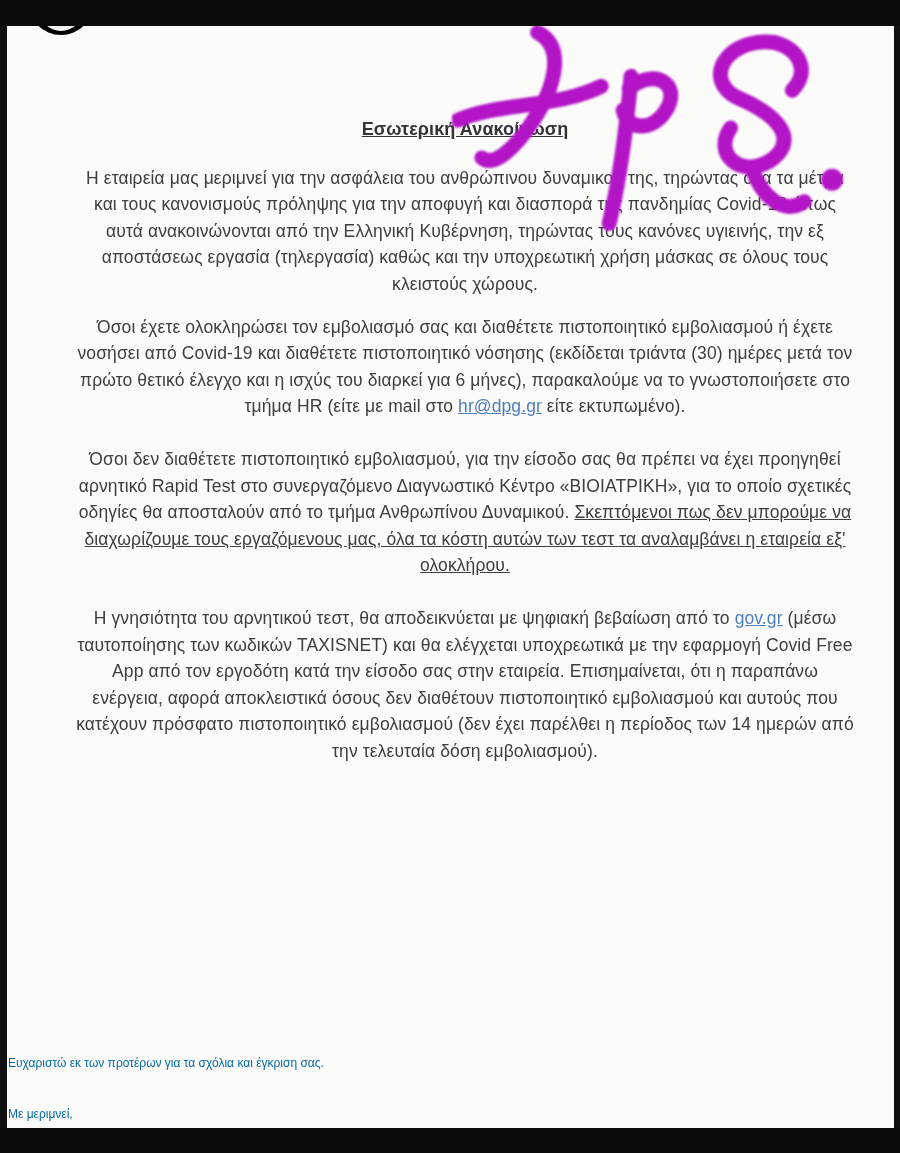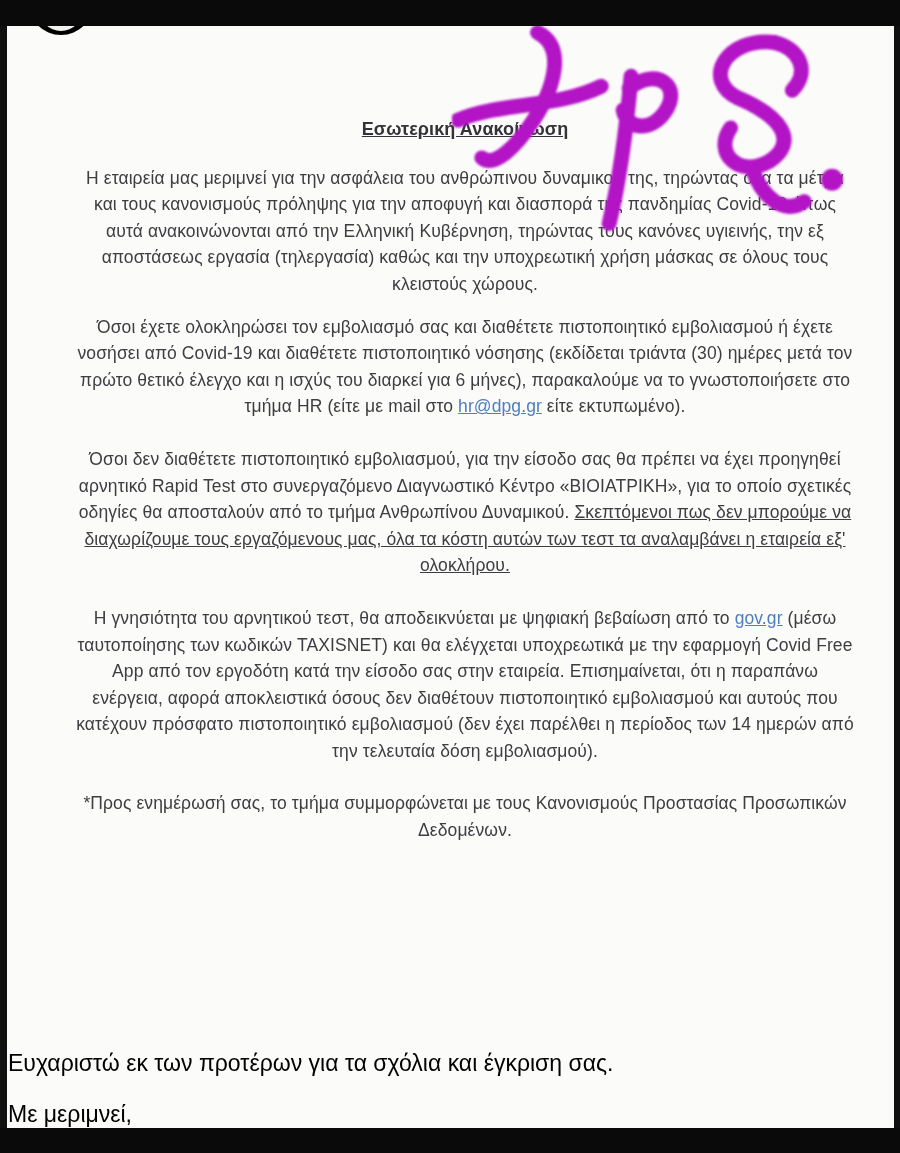--- a/index.html
+++ b/index.html
@@ -77,22 +77,22 @@
   .para { margin: 16px; }
   .para.gap { margin-top: 26px; }
   .seg-normal { }
   .seg-underline { text-decoration: underline; }
   a.seg-link {
     color: #4d7ec0;
     cursor: pointer;
   }
   .closing {
     position: absolute; left: 8px; top: 1050px;
-    color: #000000;
-    font-size: 23px;
+    color: #0369a1;
+    font-size: 12px;
     line-height: 26.6px;
     filter: blur(0.45px);
     z-index: 1;
   }
   .closing p { margin: 0; }
   .closing .regards { margin-top: 24px; }
 </style>
 </head>
 <body>
 
@@ -120,21 +120,20 @@
     <circle cx="382" cy="160" r="11" fill="#b315c6"></circle>
   </svg>
 
   <div class="content">
     <h1 class="heading">Εσωτερική Ανακοίνωση</h1>
     <div>
         <p class="para"><span class="seg-normal">Η εταιρεία μας μεριμνεί για την ασφάλεια του ανθρώπινου δυναμικού της, τηρώντας όλα τα μέτρα και τους κανονισμούς πρόληψης για την αποφυγή και διασπορά της πανδημίας Covid-19 όπως αυτά ανακοινώνονται από την Ελληνική Κυβέρνηση, τηρώντας τους κανόνες υγιεινής, την εξ αποστάσεως εργασία (τηλεργασία) καθώς και την υποχρεωτική χρήση μάσκας σε όλους τους κλειστούς χώρους.</span></p>
         <p class="para"><span class="seg-normal">Όσοι έχετε ολοκληρώσει τον εμβολιασμό σας και διαθέτετε πιστοποιητικό εμβολιασμού ή έχετε νοσήσει από Covid-19 και διαθέτετε πιστοποιητικό νόσησης (εκδίδεται τριάντα (30) ημέρες μετά τον πρώτο θετικό έλεγχο και η ισχύς του διαρκεί για 6 μήνες), παρακαλούμε να το γνωστοποιήσετε στο τμήμα HR (είτε με mail στο </span><a class="seg-link" href="#">hr@dpg.gr</a><span class="seg-normal"> είτε εκτυπωμένο).</span></p>
         <p class="para gap"><span class="seg-normal">Όσοι δεν διαθέτετε πιστοποιητικό εμβολιασμού, για την είσοδο σας θα πρέπει να έχει προηγηθεί αρνητικό Rapid Test στο συνεργαζόμενο Διαγνωστικό Κέντρο «ΒΙΟΙΑΤΡΙΚΗ», για το οποίο σχετικές οδηγίες θα αποσταλούν από το τμήμα Ανθρωπίνου Δυναμικού. </span><span class="seg-underline">Σκεπτόμενοι πως δεν μπορούμε να διαχωρίζουμε τους εργαζόμενους μας, όλα τα κόστη αυτών των τεστ τα αναλαμβάνει η εταιρεία εξ' ολοκλήρου.</span></p>
         <p class="para gap"><span class="seg-normal">Η γνησιότητα του αρνητικού τεστ, θα αποδεικνύεται με ψηφιακή βεβαίωση από το </span><a class="seg-link" href="#">gov.gr</a><span class="seg-normal"> (μέσω ταυτοποίησης των κωδικών TAXISNET) και θα ελέγχεται υποχρεωτικά με την εφαρμογή Covid Free App από τον εργοδότη κατά την είσοδο σας στην εταιρεία. Επισημαίνεται, ότι η παραπάνω ενέργεια, αφορά αποκλειστικά όσους δεν διαθέτουν πιστοποιητικό εμβολιασμού και αυτούς που κατέχουν πρόσφατο πιστοποιητικό εμβολιασμού (δεν έχει παρέλθει η περίοδος των 14 ημερών από την τελευταία δόση εμβολιασμού).</span></p>
-        <p class="para gap"><span class="seg-normal">*Προς ενημέρωσή σας, το τμήμα συμμορφώνεται με τους Κανονισμούς Προστασίας Προσωπικών Δεδομένων.</span></p>
       </div>
   </div>
 
   <div class="closing">
     <p class="thanks">Ευχαριστώ εκ των προτέρων για τα σχόλια και έγκριση σας.</p>
     <p class="regards">Με μεριμνεί,</p>
   </div>
 
 </div>
 

